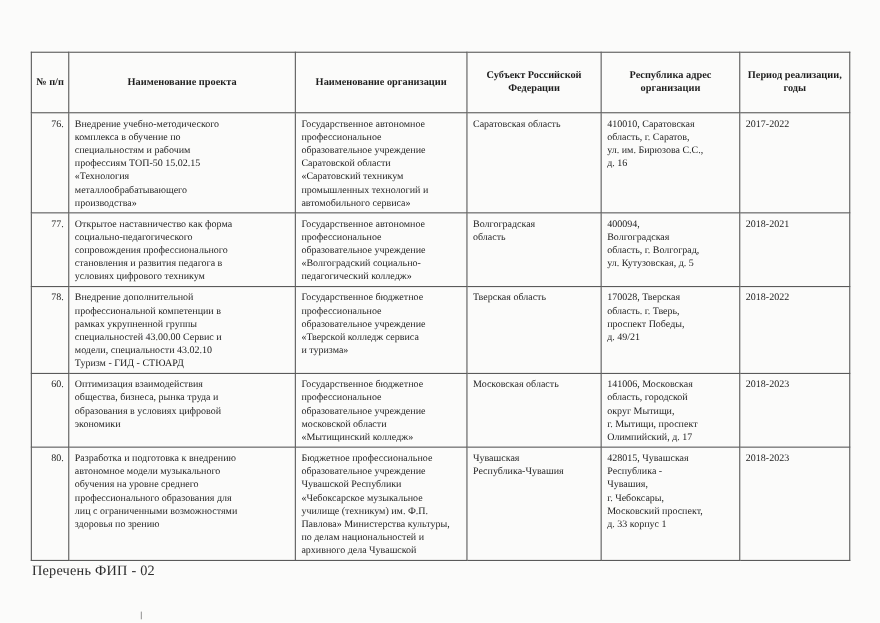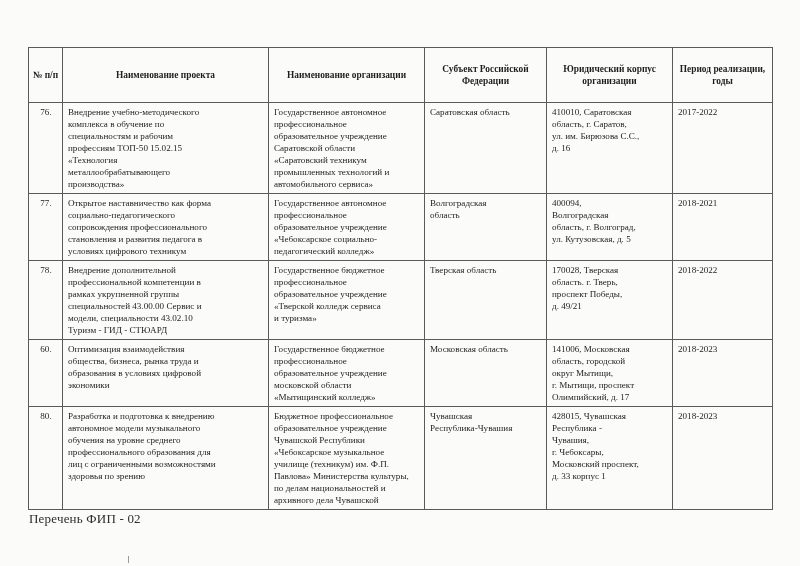--- a/index.html
+++ b/index.html
@@ -70,21 +70,21 @@
 
   
   col.c-num   { width: 34px; }
   col.c-proj  { width: 206px; }
   col.c-org   { width: 156px; }
   col.c-subj  { width: 122px; }
   col.c-addr  { width: 126px; }
   col.c-per   { width: 100px; }
 
   td.num {
-    text-align: center;
+    text-align: right;
     padding-left: 5px;
     white-space: nowrap;
   }
   td.period { white-space: nowrap; }
 
   .cell-lines > span {
     display: block;
   }
 
   .footer-note {
@@ -127,21 +127,21 @@
             <span>№</span>
             <span>п/п</span>
           </th>
           <th>Наименование проекта</th>
           <th>Наименование организации</th>
           <th>
             <span>Субъект Российской</span>
             <span>Федерации</span>
           </th>
           <th>
-            <span>Юридический корпус</span>
+            <span>Республика адрес</span>
             <span>организации</span>
           </th>
           <th>
             <span>Период</span>
             <span>реализации,</span>
             <span>годы</span>
           </th>
         </tr>
       </thead>
       <tbody id="table-body">
@@ -193,21 +193,21 @@
                 <span>сопровождения профессионального</span>
                 <span>становления и развития педагога в</span>
                 <span>условиях цифрового техникум</span>
               </div>
             </td>
             <td>
               <div class="cell-lines">
                 <span>Государственное автономное</span>
                 <span>профессиональное</span>
                 <span>образовательное учреждение</span>
-                <span>«Чебоксарское социально-</span>
+                <span>«Волгоградский социально-</span>
                 <span>педагогический колледж»</span>
               </div>
             </td>
             <td>
               <div class="cell-lines">
                 <span>Волгоградская</span>
                 <span>область</span>
               </div>
             </td>
             <td>

